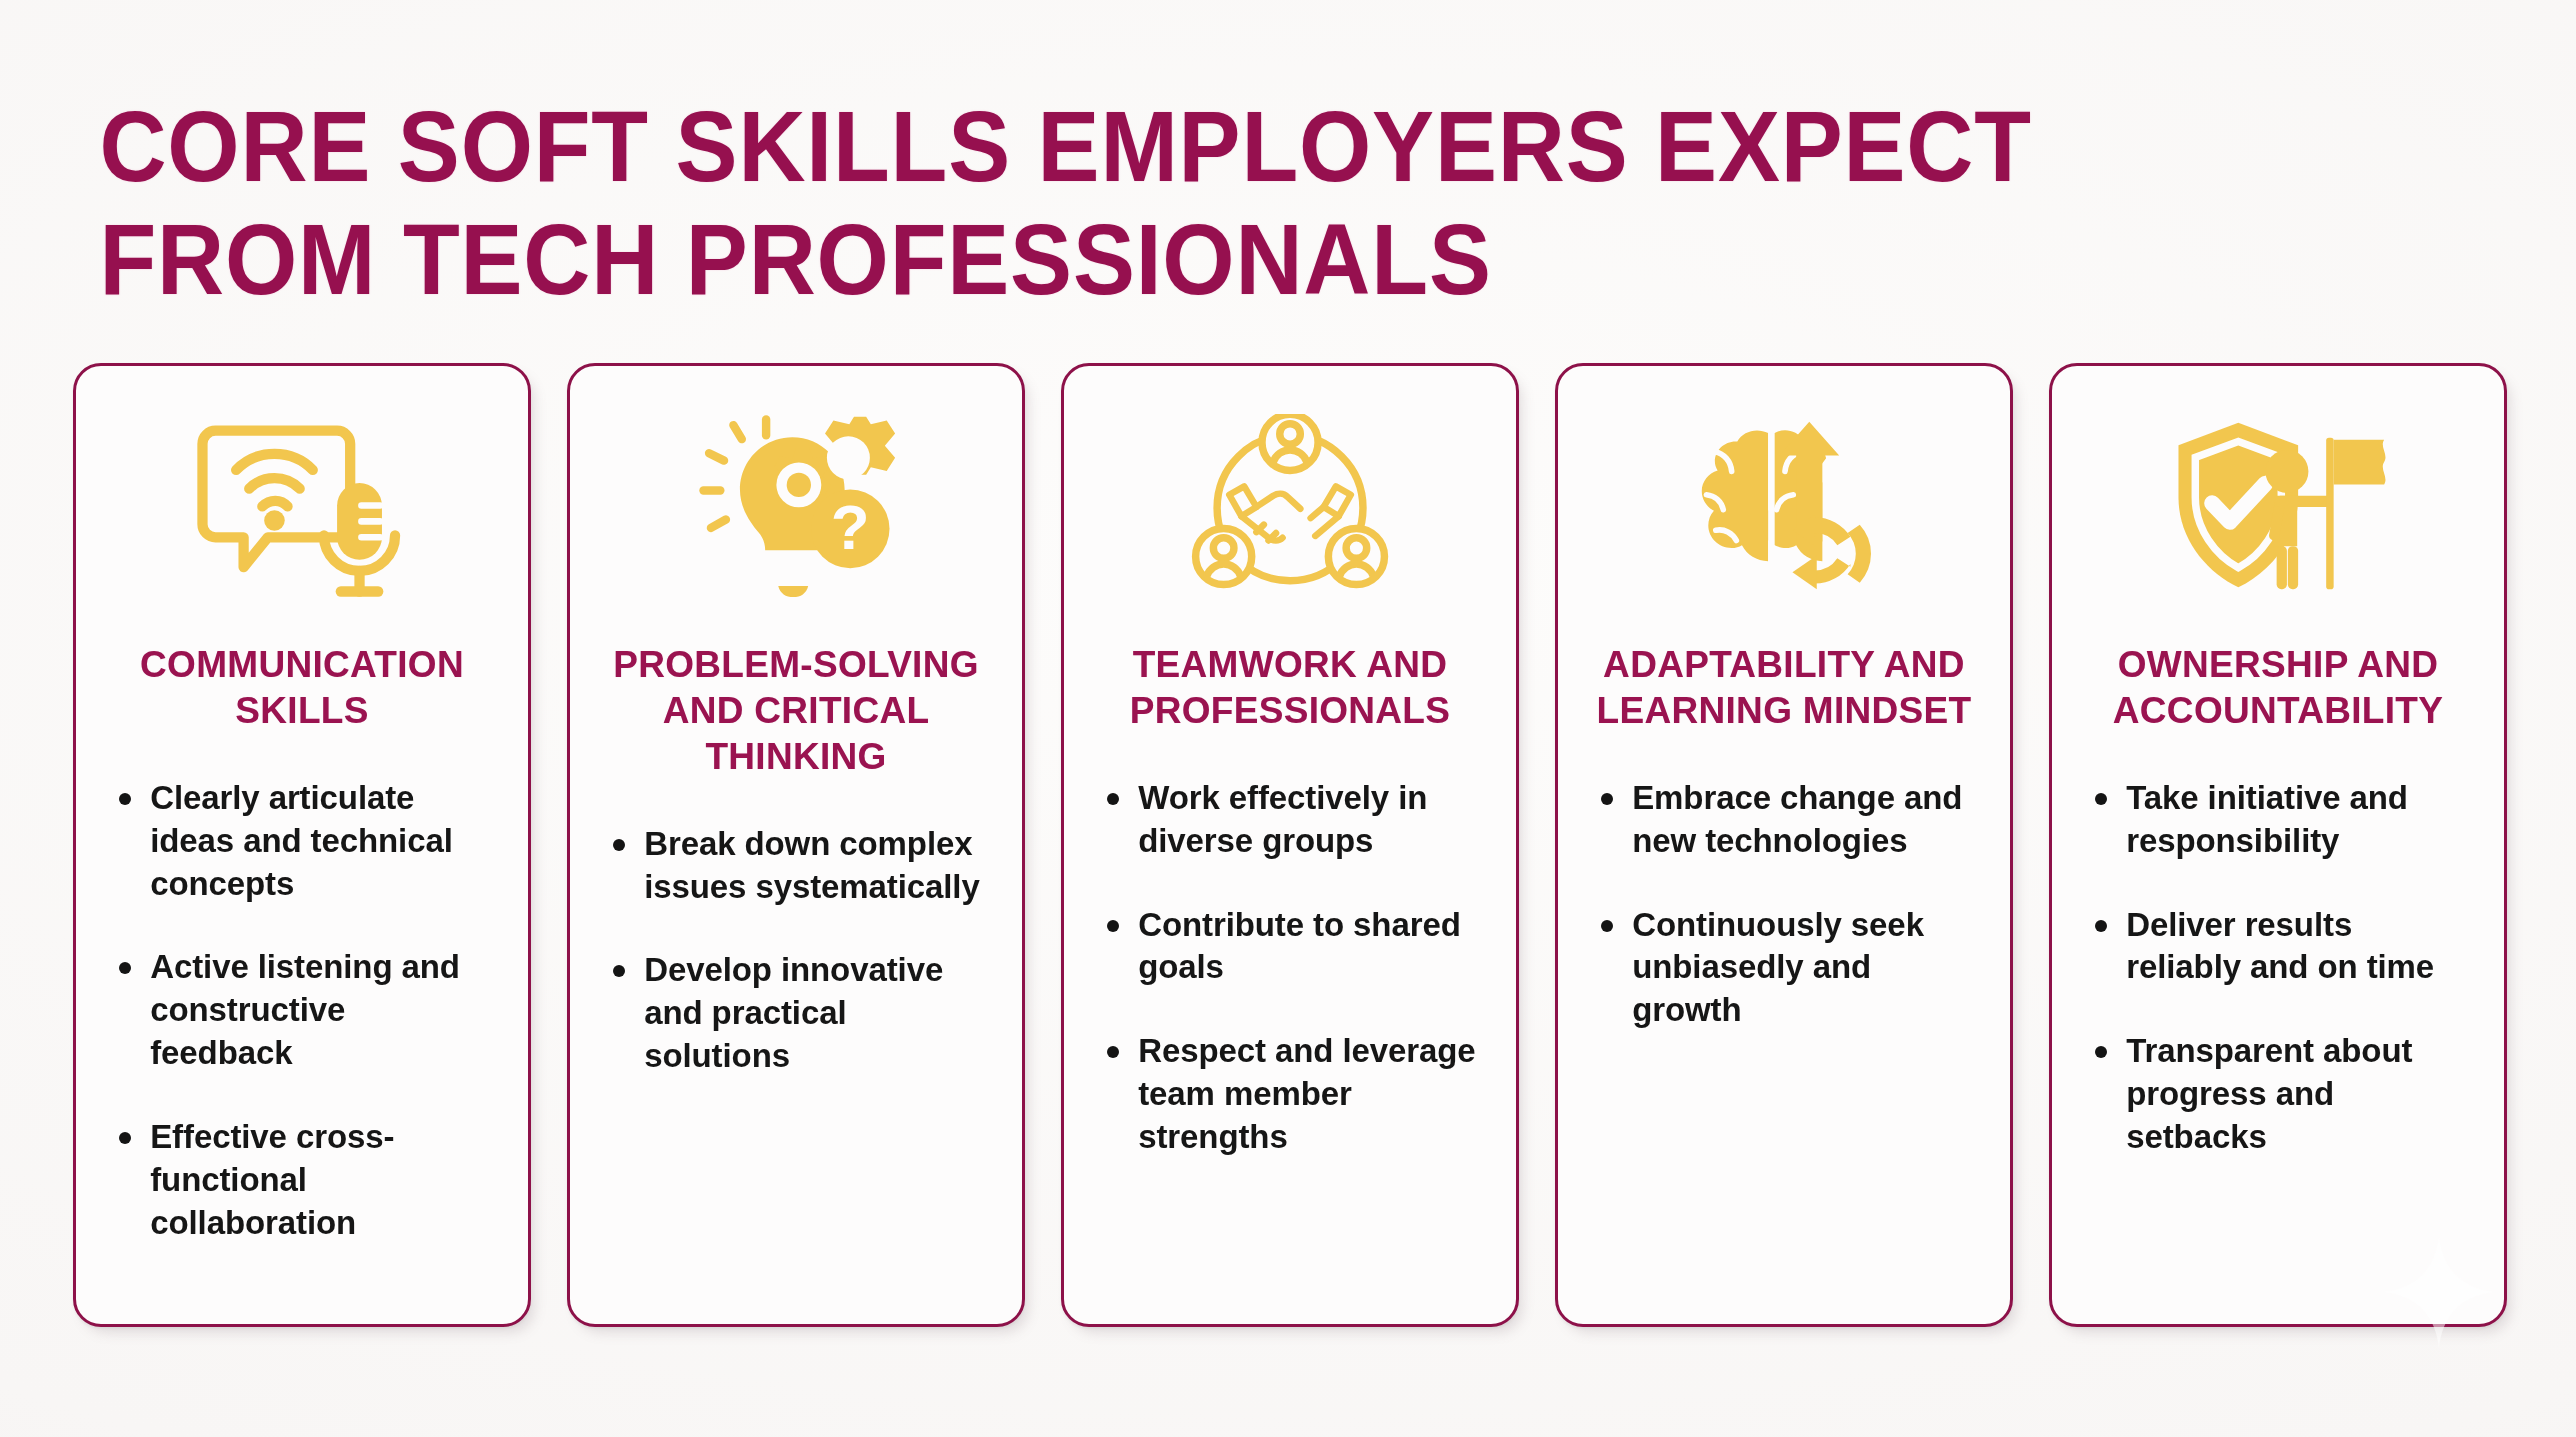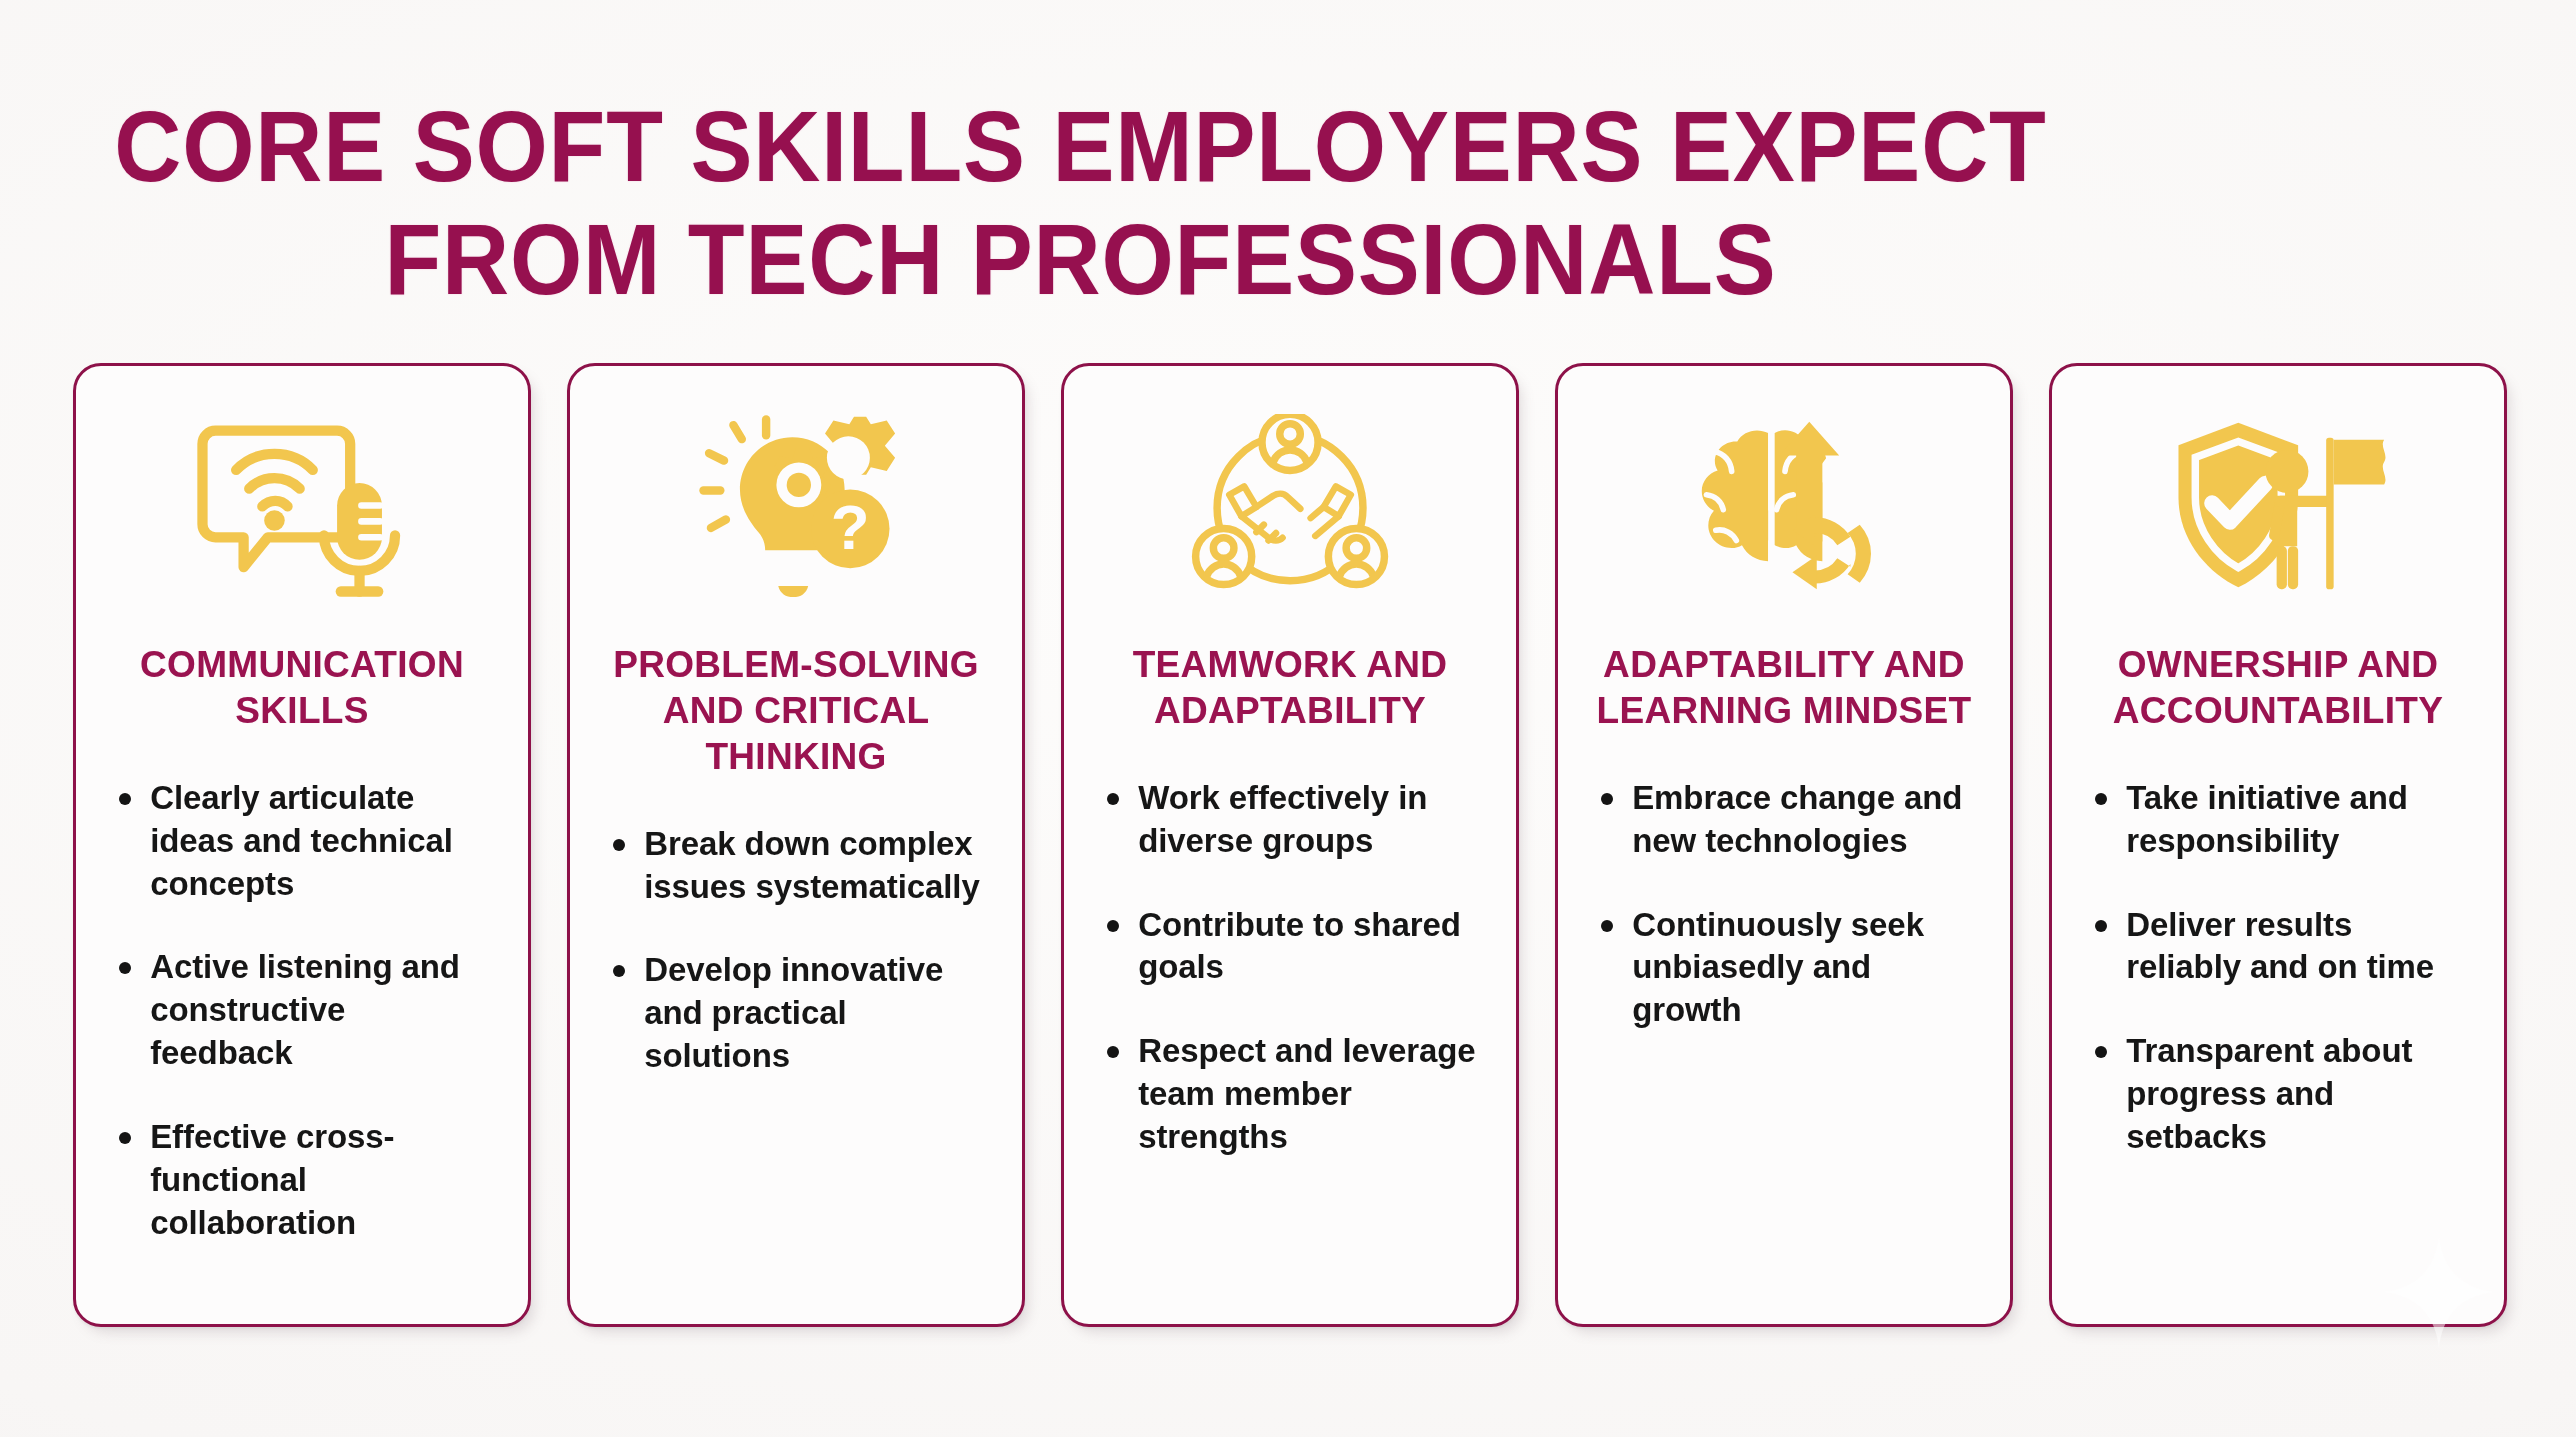--- a/index.html
+++ b/index.html
@@ -21,23 +21,22 @@
     position: absolute;
     inset: 0;
     background:
       radial-gradient(ellipse 120% 100% at 50% 40%, #fdfcfb 0%, #f8f6f5 70%, #f3f1f0 100%);
   }
 
   
   #title-block {
     position: absolute;
     top: 90px;
-    left: 0;
+    left: 13px;
     width: 2161px;
-    text-align: center;
   }
   .title-line {
     display: block;
     color: #96104f;
     font-family: "Liberation Sans Narrow", "Liberation Sans", sans-serif;
     font-weight: bold;
     font-size: 101px;
     line-height: 1.12;
     letter-spacing: 0.9px;
     transform: scaleX(0.92);
@@ -257,21 +256,21 @@
           <path d="M172 86l-16-9-13 22 16 10z"></path>
           <path d="M71 99l18-12c5-3 11-3 15 1l14 13"></path>
           <path d="M143 99l-14 12"></path>
           <path d="M55 109l29 23c5 4 11 4 15 0"></path>
           <path d="M159 109l-25 21"></path>
           <path d="M79 118l-8 8"></path>
           <path d="M92 127l-8 8"></path>
         </g>
       </svg>
     </div>
-    <div class="card-title">TEAMWORK AND ADAPTABILITY</div>
+    <div class="card-title">TEAMWORK AND PROFESSIONALS</div>
     <div class="card-list">
       <div class="bullet-row">
         <span class="bullet-dot"></span>
         <span class="bullet-text">Work effectively in diverse groups</span>
       </div>
       <div class="bullet-row">
         <span class="bullet-dot"></span>
         <span class="bullet-text">Contribute to shared goals</span>
       </div>
       <div class="bullet-row">

